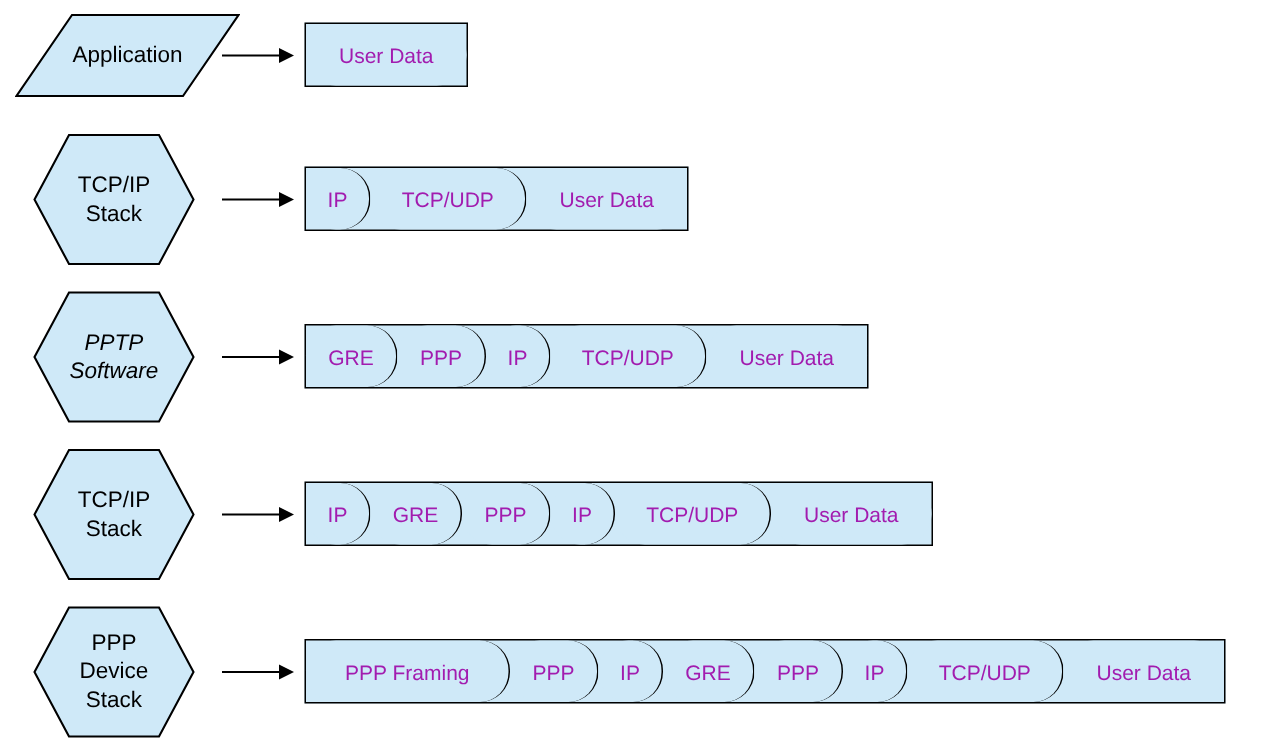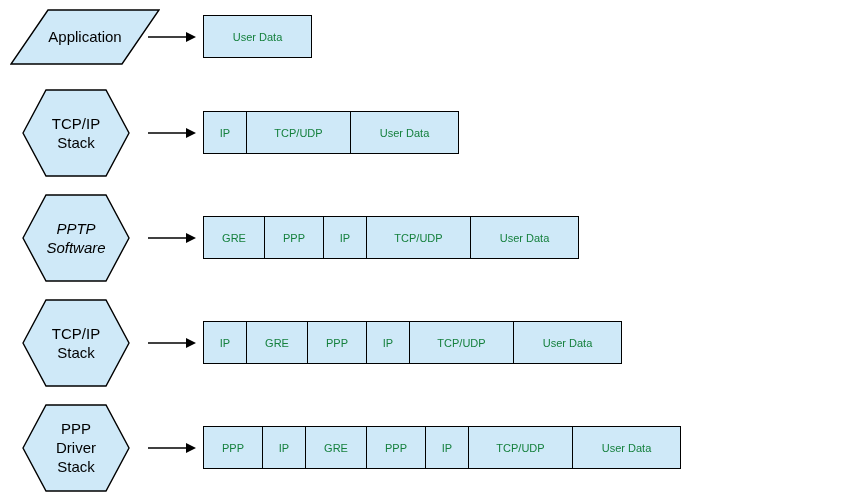--- a/index.html
+++ b/index.html
@@ -27,21 +27,21 @@
     border: 1.5px solid #000000;
     box-sizing: border-box;
     background: #cfe9f8;
   }
   .seg {
     box-sizing: border-box;
     height: 100%;
     display: flex; align-items: center; justify-content: center;
     background: #cfe9f8;
     border-right: 1.5px solid #000000;
-    font-size: 11px; color: #15803d; white-space: nowrap;
+    font-size: 14px; color: #a21caf; white-space: nowrap; border-radius: 20px;
   }
   .seg:last-child { border-right: none; }
 </style>
 </head>
 <body>
 
 <div id="canvas">
     <div class="row">
       <div class="shape-wrap" style="left: 10px; top: 8.5px; width: 150px; height: 56px;">
         <svg class="shape-svg" width="150" height="56" viewBox="0 0 150 56">
@@ -124,29 +124,30 @@
         <div class="seg" style="width: 107px;">User Data</div>
       </div>
     </div>
     <div class="row">
       <div class="shape-wrap" style="left: 22px; top: 403.5px; width: 108px; height: 88px;">
         <svg class="shape-svg" width="108" height="88" viewBox="0 0 108 88">
           <polygon points="1,44 24,1 84,1 107,44 84,87 24,87" fill="#cfe9f8" stroke="#000000" stroke-width="1.4" stroke-linejoin="miter"></polygon>
         </svg>
         <div class="shape-label">
           <span>PPP</span>
-          <span>Driver</span>
+          <span>Device</span>
           <span>Stack</span>
         </div>
       </div>
       <svg class="arrow-svg" width="50" height="12" viewBox="0 0 50 12" style="left: 147px; top: 441.5px;">
         <line x1="1" y1="6" x2="40" y2="6" stroke="#000000" stroke-width="1.3"></line>
         <polygon points="39,1 49,6 39,11" fill="#000000"></polygon>
       </svg>
       <div class="packet" style="left: 203px; top: 426px; height: 43px;">
+        <div class="seg" style="width: 136px;">PPP Framing</div>
         <div class="seg" style="width: 59px;">PPP</div>
         <div class="seg" style="width: 43px;">IP</div>
         <div class="seg" style="width: 61px;">GRE</div>
         <div class="seg" style="width: 59px;">PPP</div>
         <div class="seg" style="width: 43px;">IP</div>
         <div class="seg" style="width: 104px;">TCP/UDP</div>
         <div class="seg" style="width: 107px;">User Data</div>
       </div>
     </div>
   </div>

